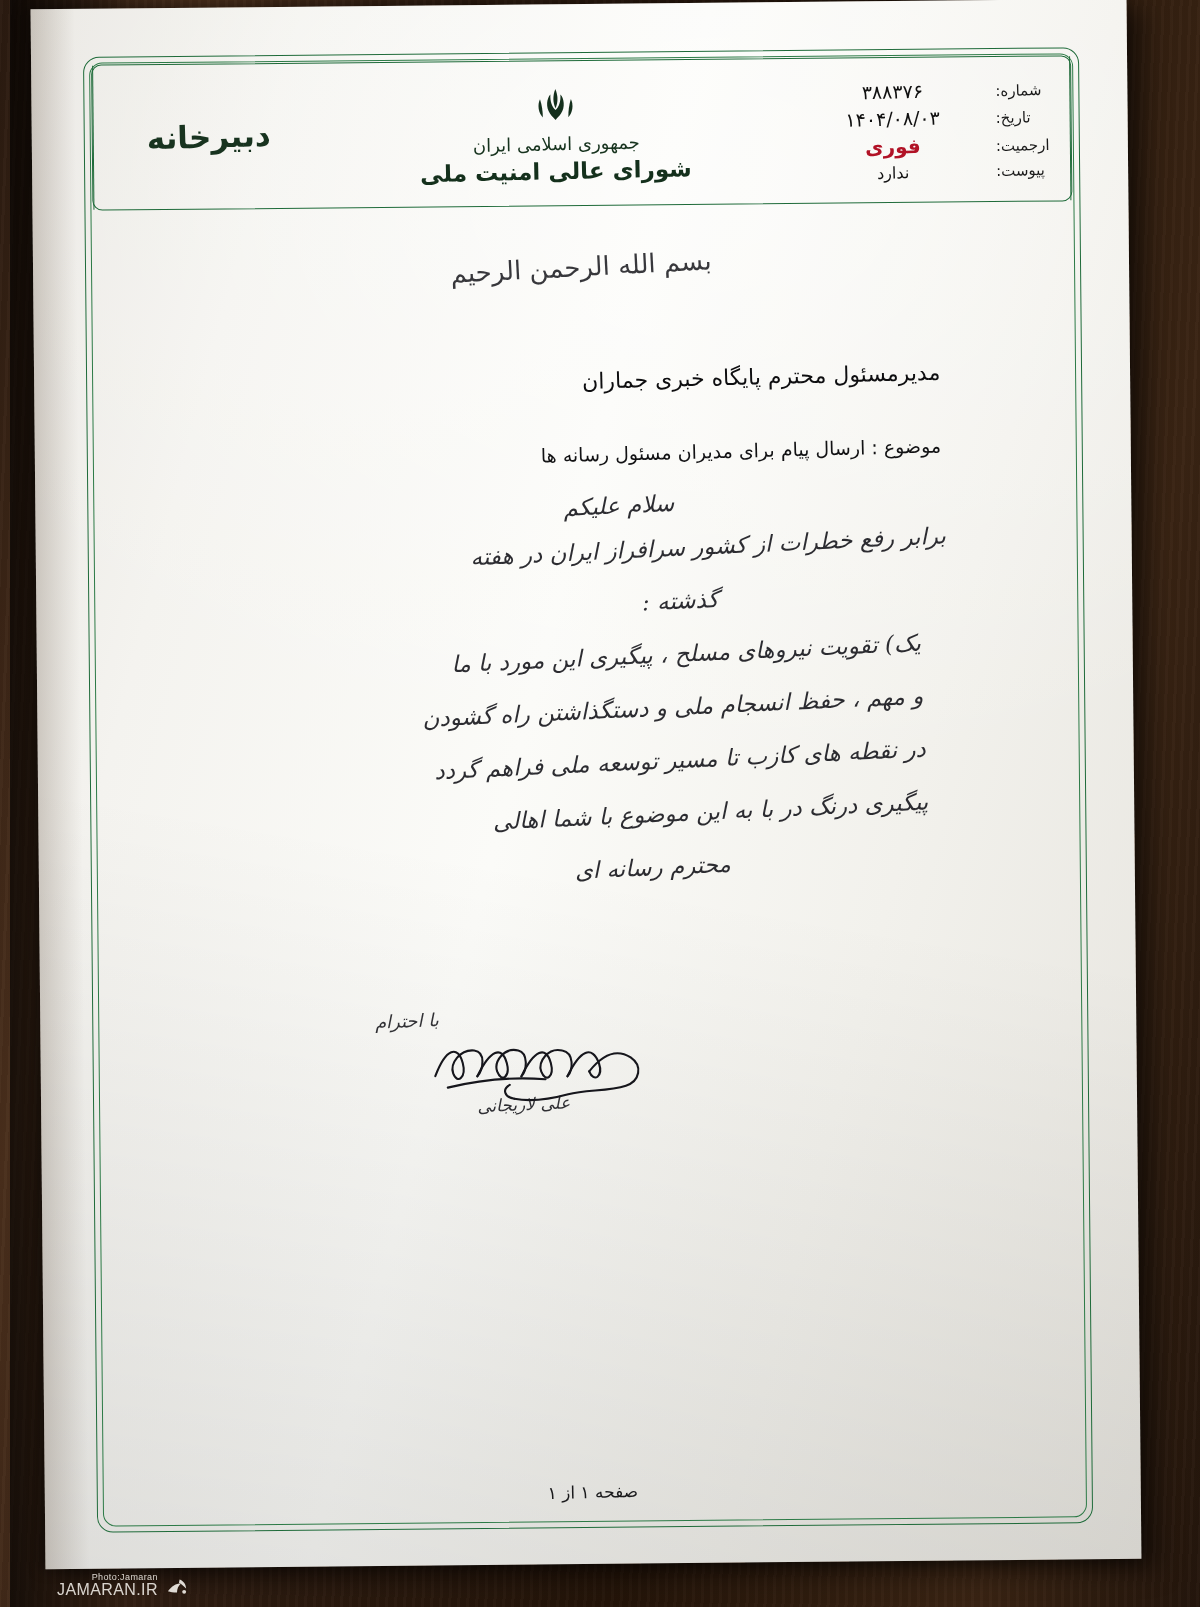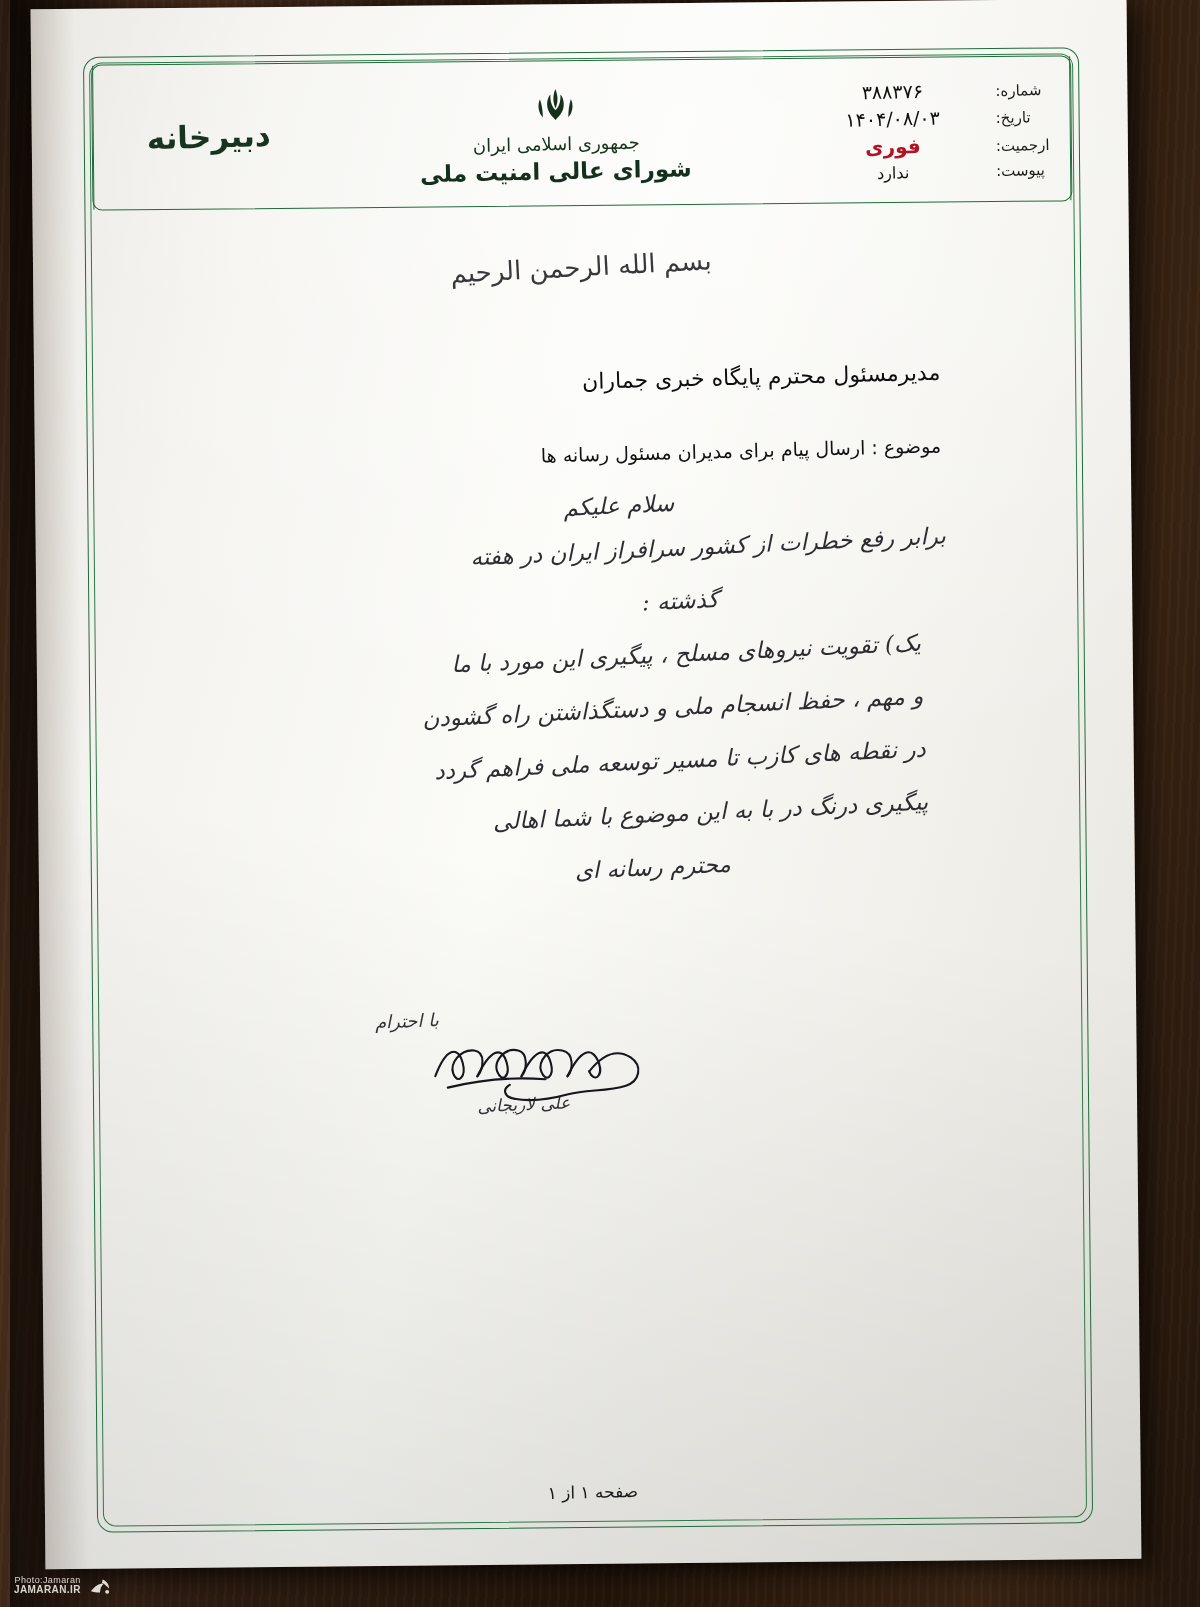--- a/index.html
+++ b/index.html
@@ -292,21 +292,21 @@
   }
   .wm-text {
     display: flex;
     flex-direction: column;
     line-height: 1.05;
     font-family: "Liberation Sans", sans-serif;
     font-size: 9px;
     color: #e8e4de;
     letter-spacing: .4px;
   }
-  .wm-text b { font-size: 10px; font-weight: 700; }
+  .wm-text b { font-size: 16px; font-weight: 400; margin-left: 43px; }
 </style>
 </head>
 <body>
 
 <div class="desk"></div>
 <div class="desk-shadow"></div>
 
 <div class="sheet">
 
   <div class="frame">

